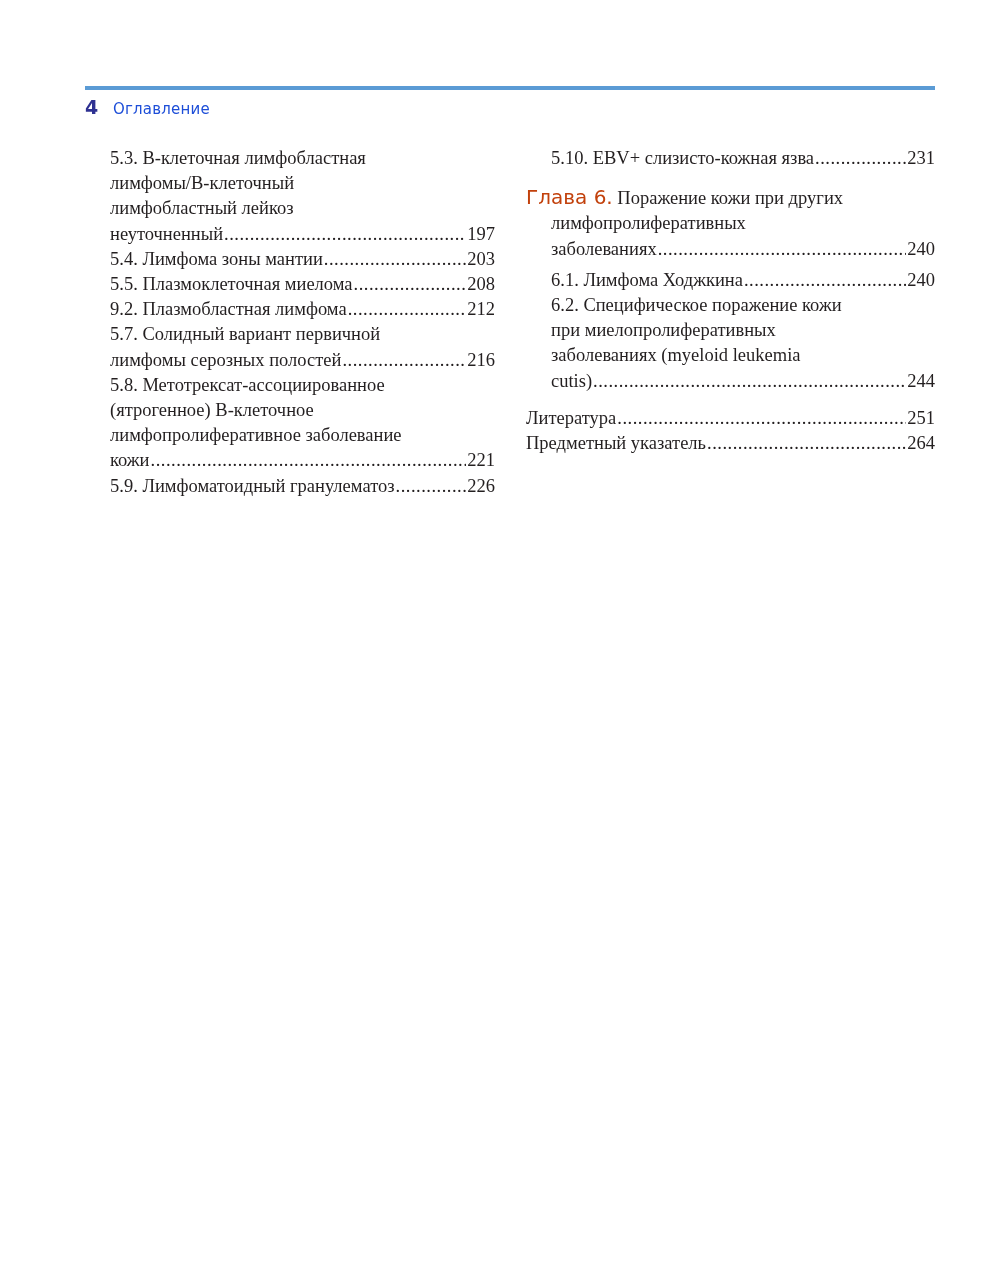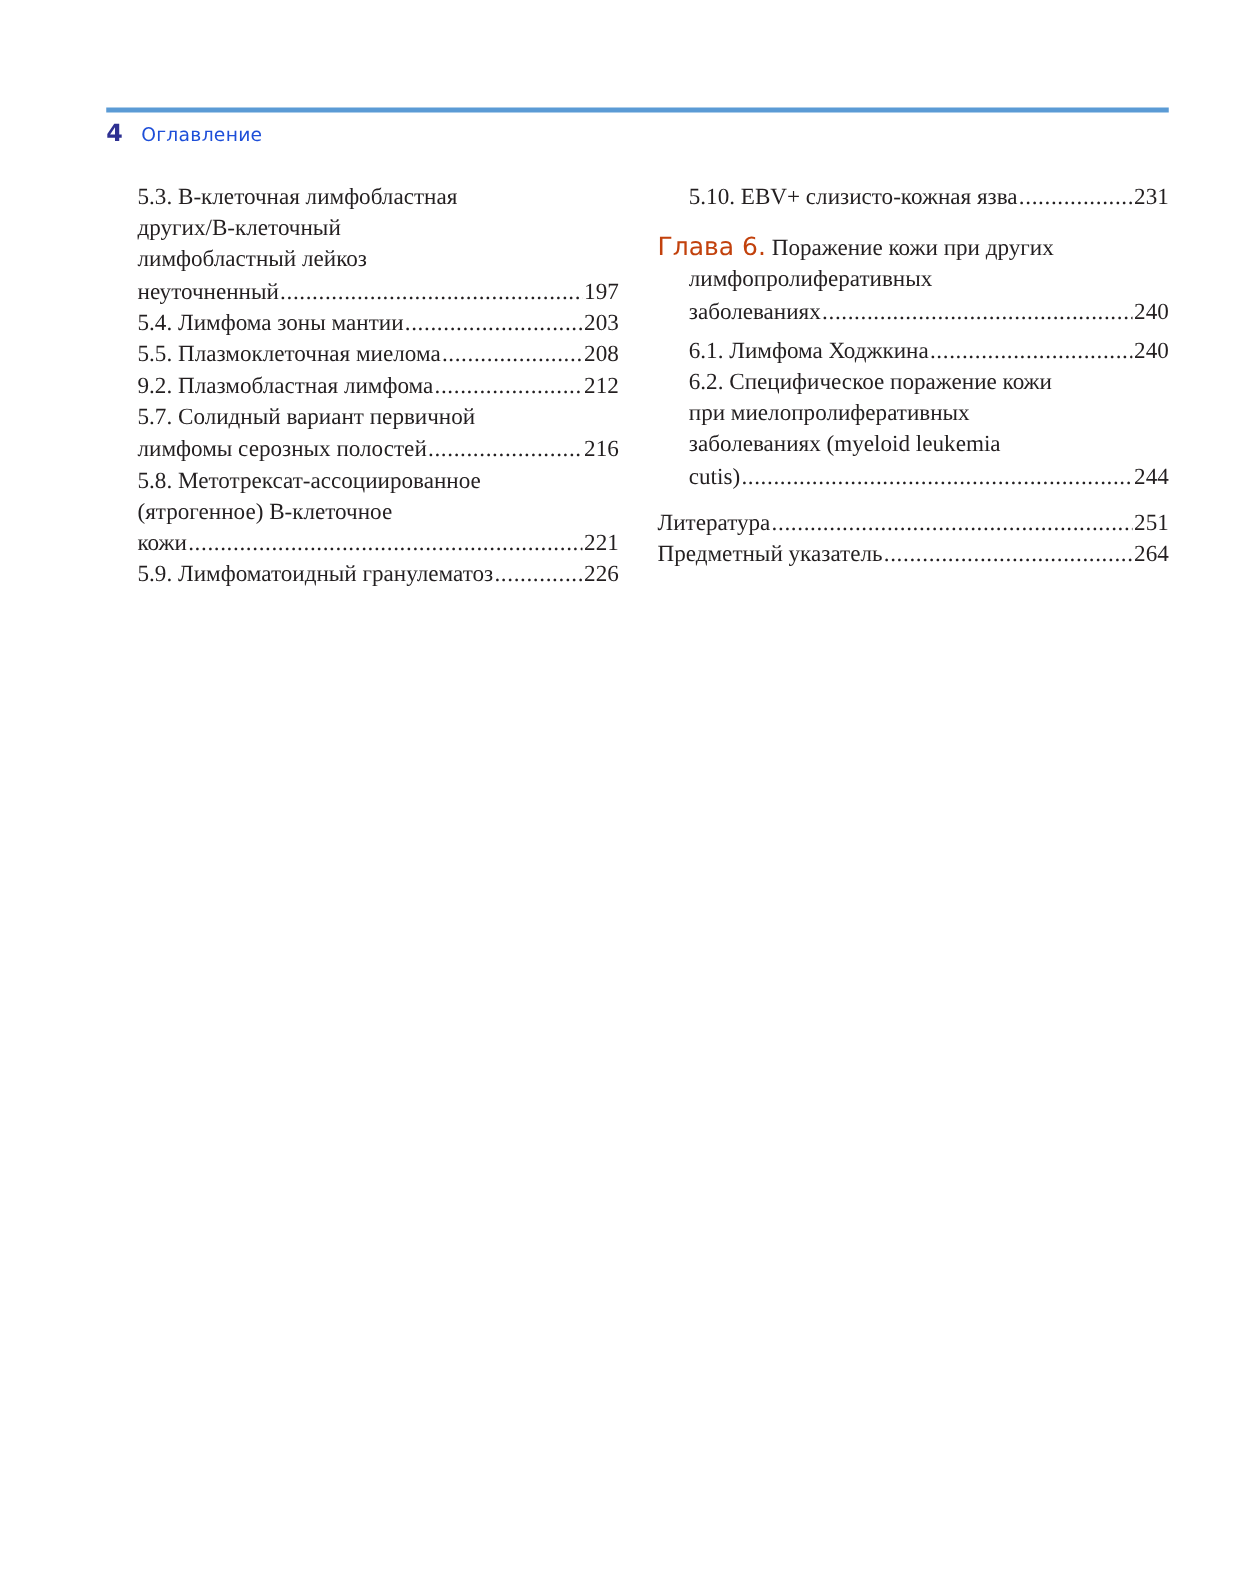--- a/index.html
+++ b/index.html
@@ -96,21 +96,21 @@
 
 <div class="running-head">
   <span class="page-num">4</span>
   <span class="section-title">Оглавление</span>
 </div>
 
 <div class="col col-left">
 
   <div class="entry">
     <span class="line">5.3. В-клеточная лимфобластная</span>
-    <span class="line">других/В-клеточный</span>
+    <span class="line">лимфомы/В-клеточный</span>
     <span class="line">лимфобластный лейкоз</span>
     <span class="last">
       <span class="txt">неуточненный</span>
       <span class="dots"></span>
       <span class="pg">197</span>
     </span>
   </div>
 
   <div class="entry">
     <span class="last">
@@ -141,20 +141,21 @@
     <span class="last">
       <span class="txt">лимфомы серозных полостей</span>
       <span class="dots"></span>
       <span class="pg">216</span>
     </span>
   </div>
 
   <div class="entry">
     <span class="line">5.8. Метотрексат-ассоциированное</span>
     <span class="line">(ятрогенное) В-клеточное</span>
+    <span class="line">лимфопролиферативное заболевание</span>
     <span class="last">
       <span class="txt">кожи</span>
       <span class="dots"></span>
       <span class="pg">221</span>
     </span>
   </div>
 
   <div class="entry">
     <span class="last">
       <span class="txt">5.9. Лимфоматоидный гранулематоз</span>

